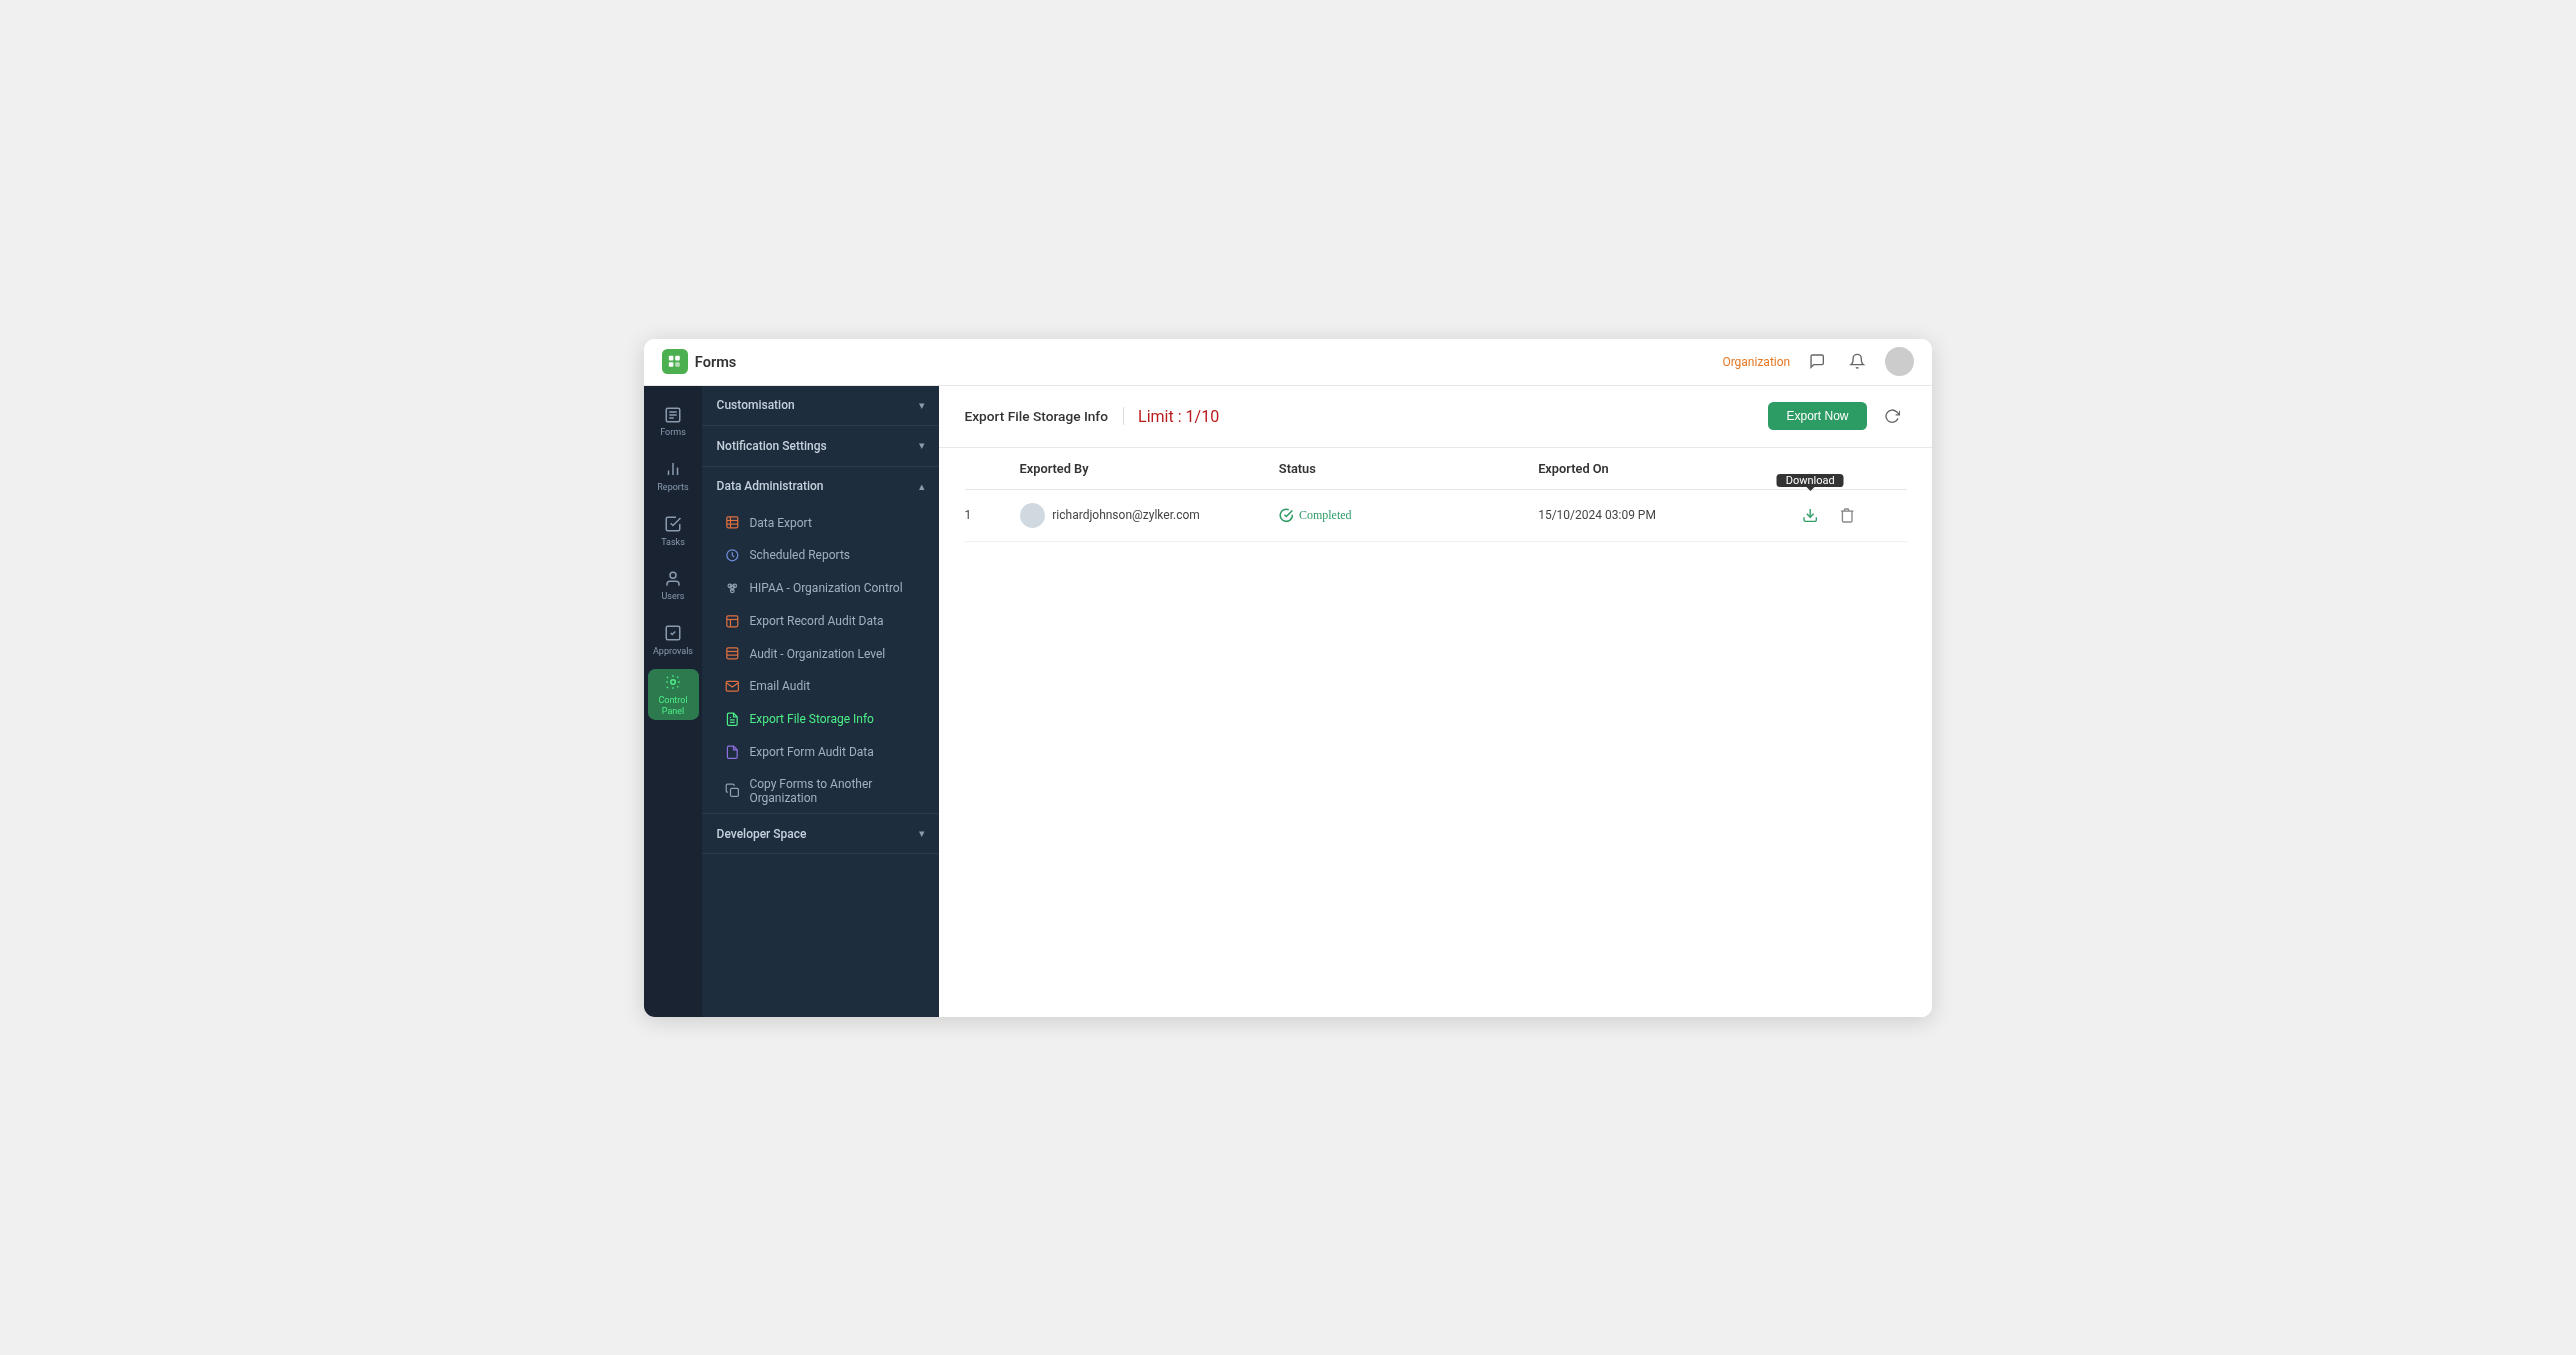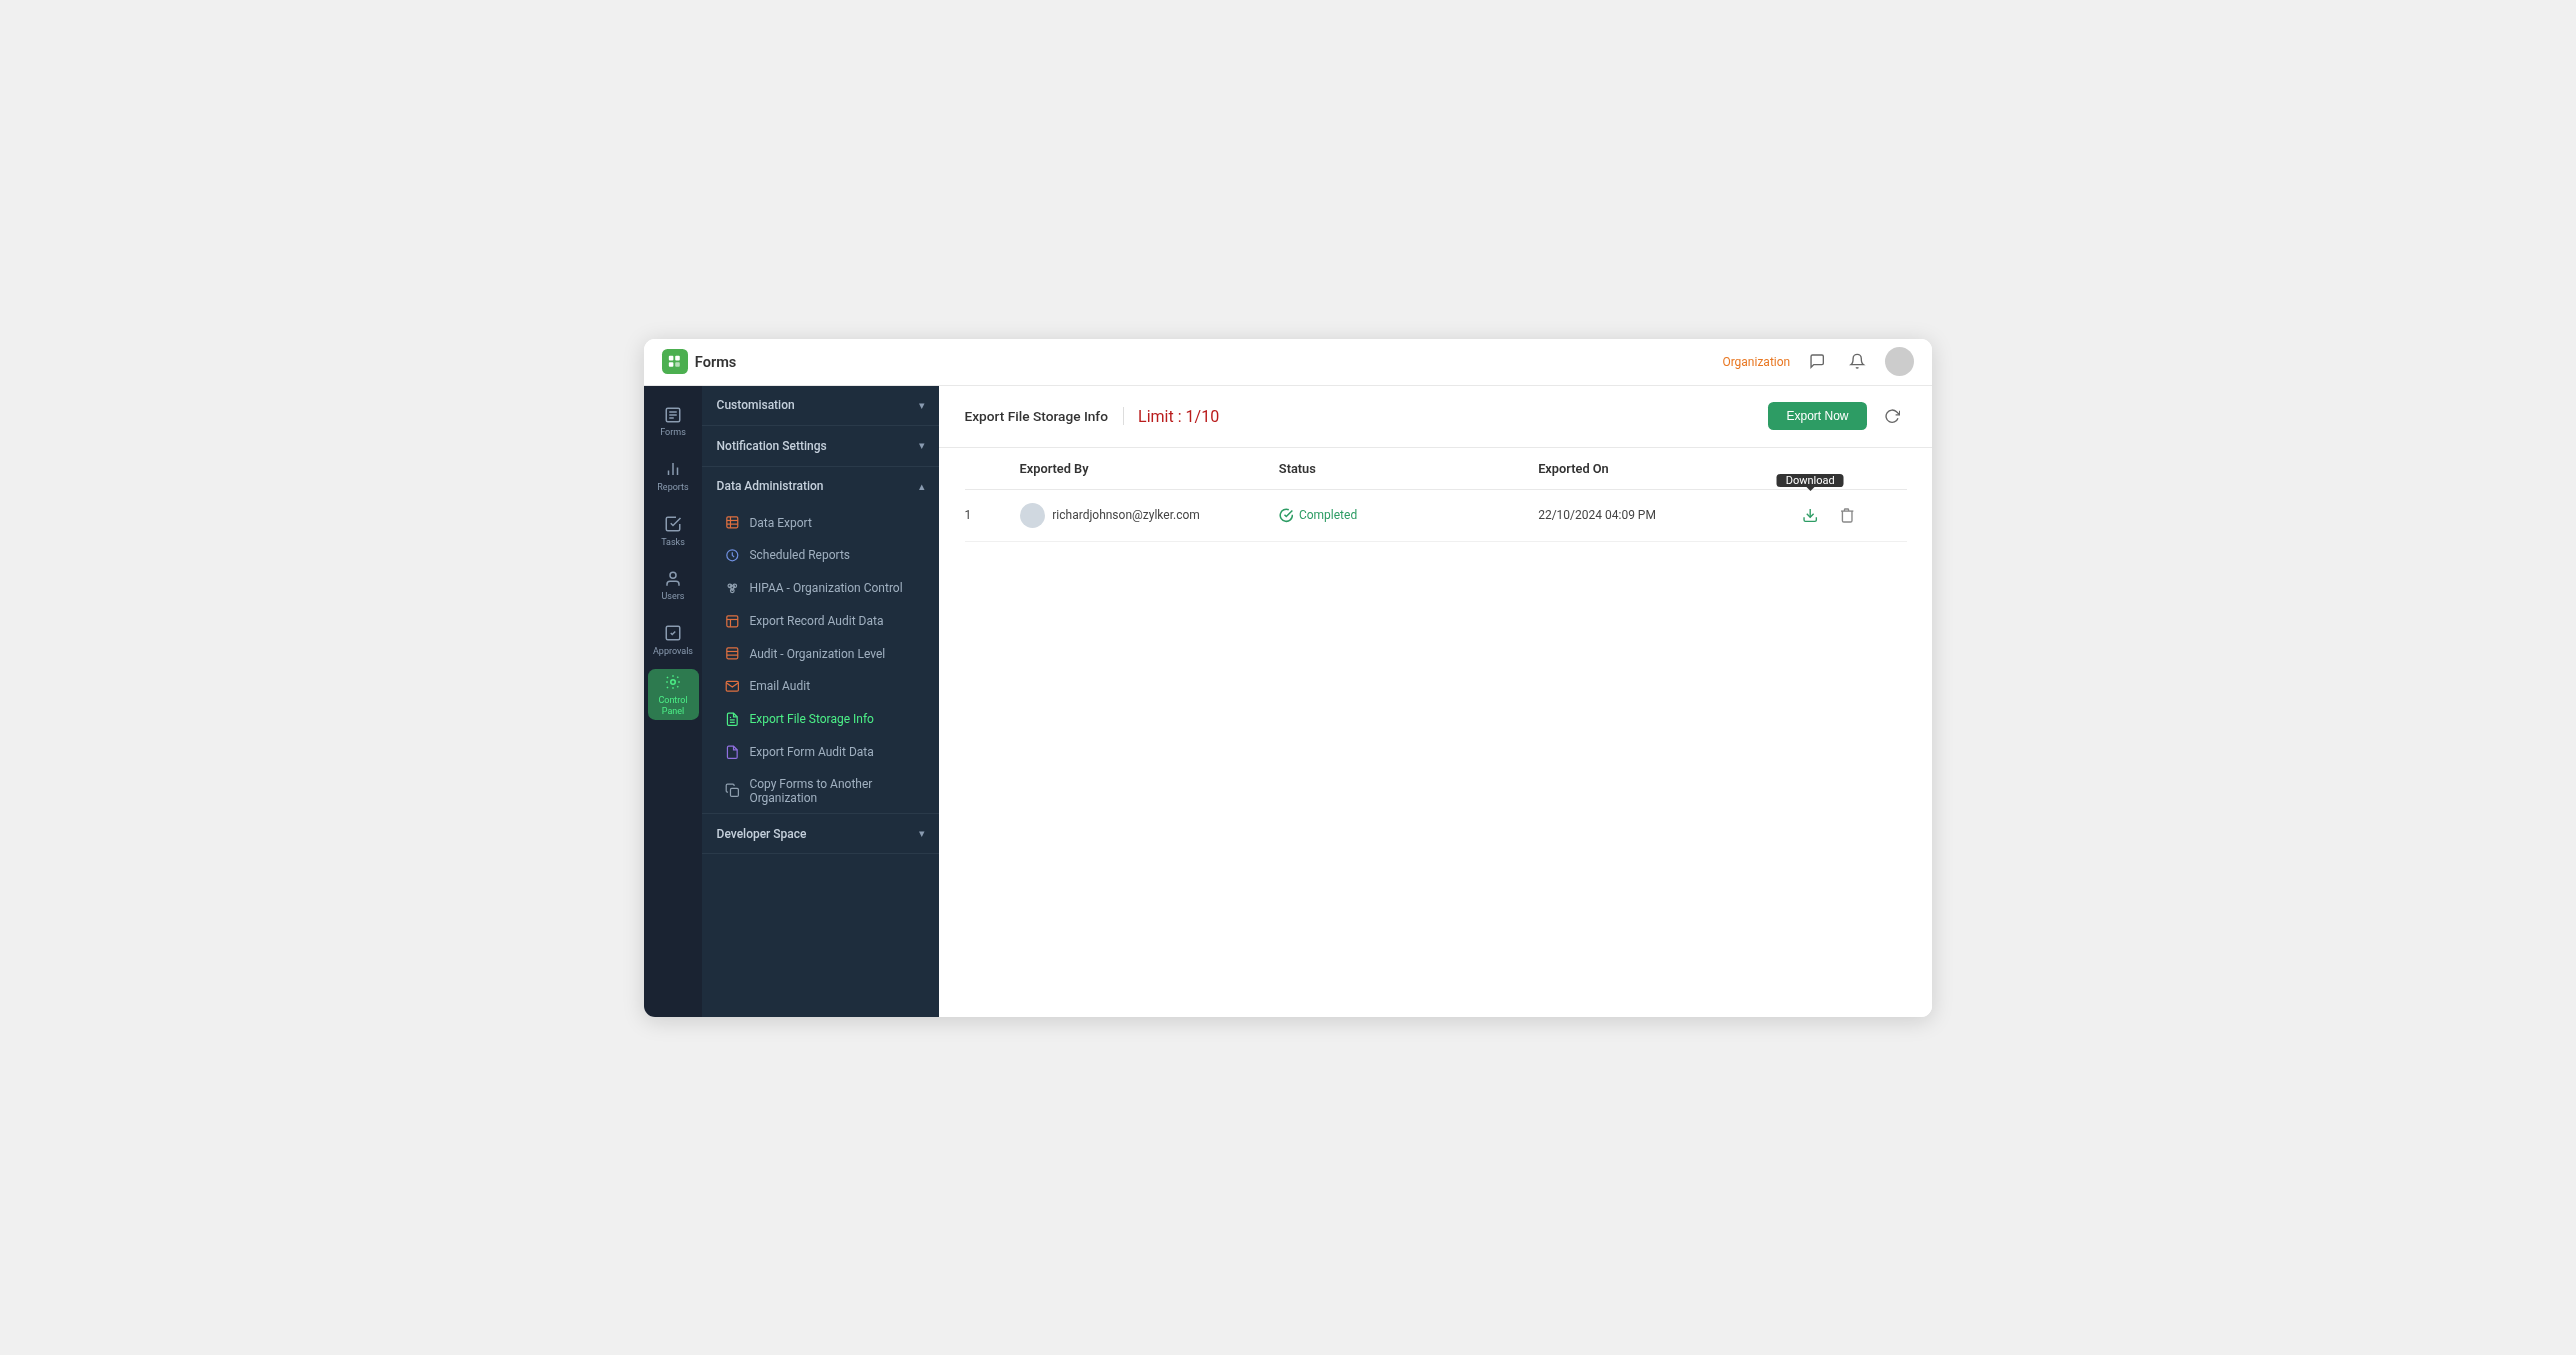--- a/index.html
+++ b/index.html
@@ -264,20 +264,21 @@
       border-radius: 50%;
       background: #d0d8e0;
       flex-shrink: 0;
     }
     .status-completed {
       color: #2d9c64;
       display: flex;
       align-items: center;
       gap: 5.5px;
       font-size: 12px;
+      font-family: Liberation Serif, serif;
     }
     .table-actions {
       display: flex;
       align-items: center;
       gap: 11px;
     }
     .action-btn {
       width: 25.5px;
       height: 25.5px;
       border: none;
@@ -587,21 +588,21 @@
           </div>
           <div class="table-cell">
             <span class="status-completed">
               <svg width="14.6" height="14.6" viewBox="0 0 24 24" fill="none" stroke="#2d9c64" stroke-width="2.5">
                 <path d="M22 11.08V12a10 10 0 1 1-5.93-9.14"></path>
                 <polyline points="22 4 12 14.01 9 11.01"></polyline>
               </svg>
               <span>Completed</span>
             </span>
           </div>
-          <div class="table-cell">22/10/2024 04:09 PM</div>
+          <div class="table-cell">15/10/2024 03:09 PM</div>
           <div class="table-cell table-actions">
             <div class="download-tooltip">
               <div class="tooltip-box">Download</div>
               <button class="action-btn">
                 <svg width="16.4" height="16.4" viewBox="0 0 24 24" fill="none" stroke="#2d9c64" stroke-width="2">
                   <path d="M21 15v4a2 2 0 0 1-2 2H5a2 2 0 0 1-2-2v-4"></path>
                   <polyline points="7 10 12 15 17 10"></polyline>
                   <line x1="12" y1="15" x2="12" y2="3"></line>
                 </svg>
               </button>

